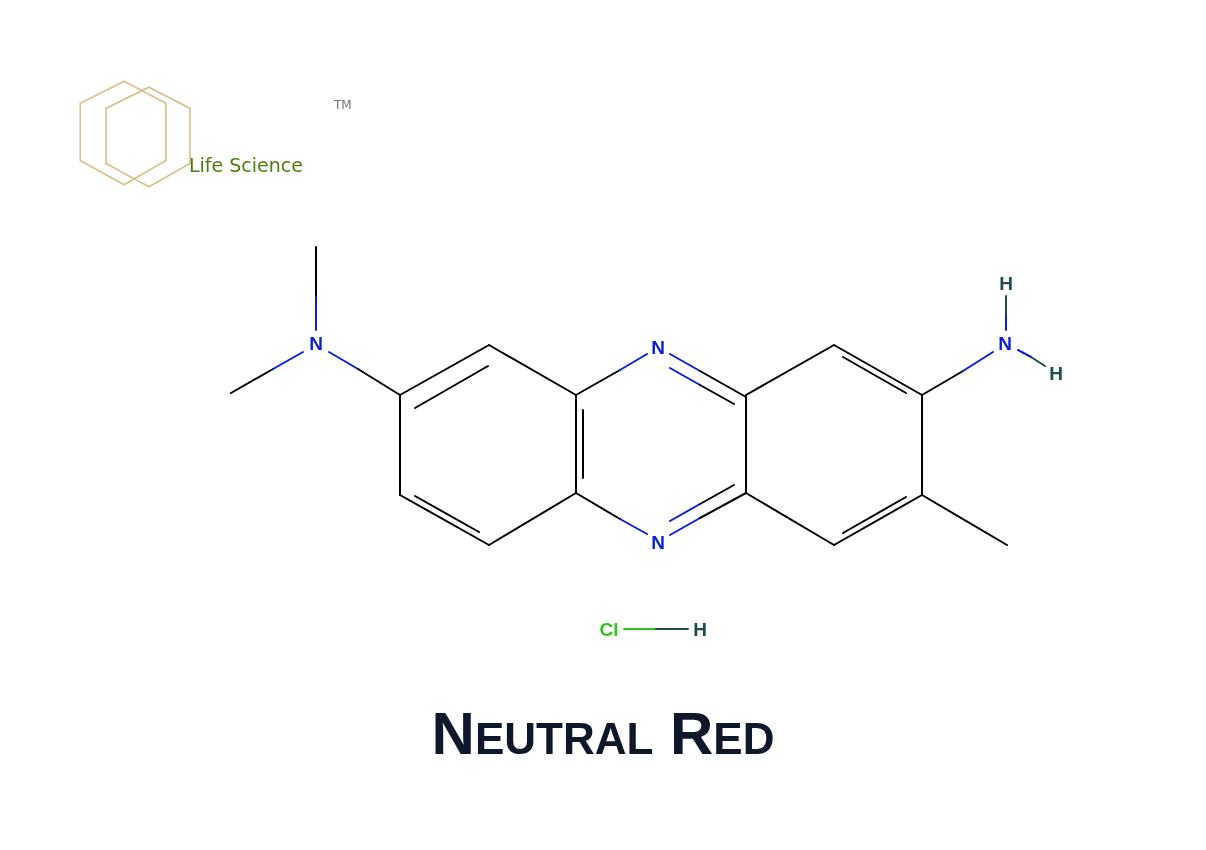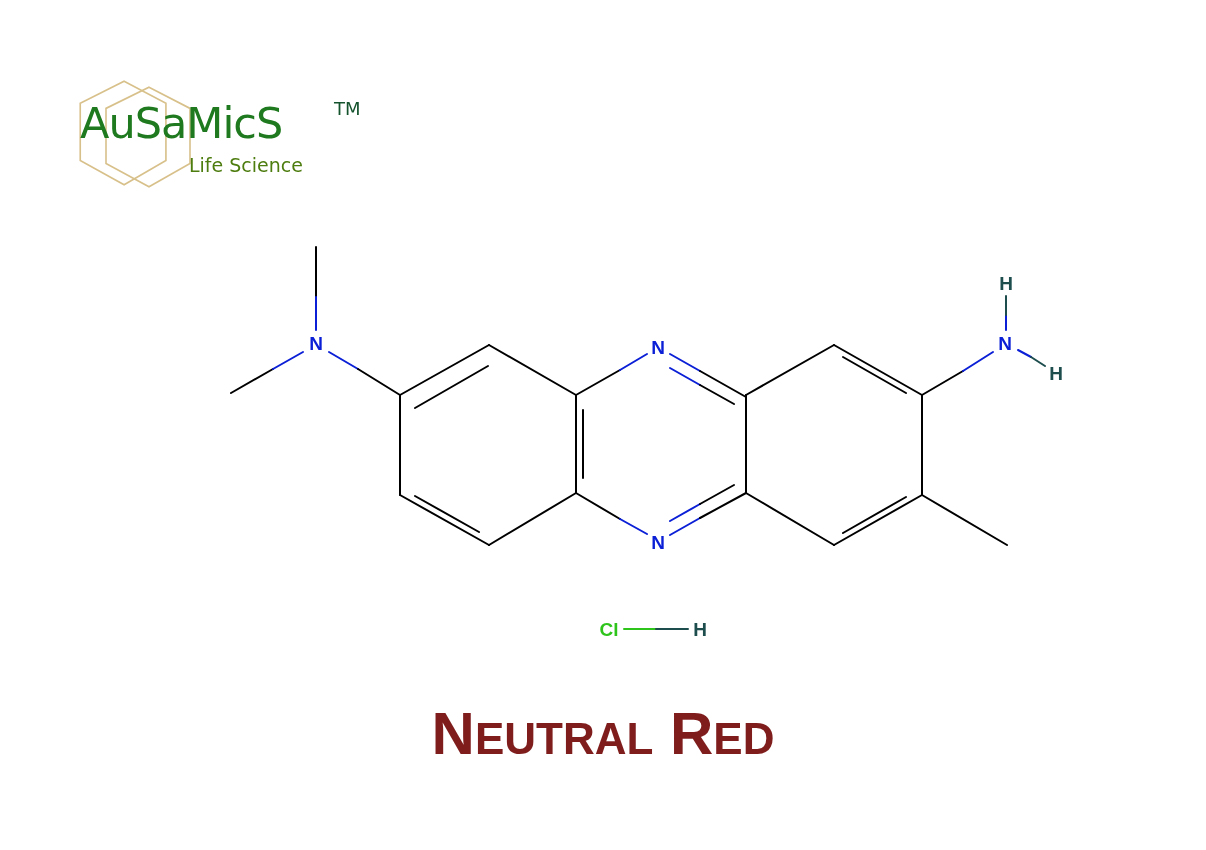--- a/index.html
+++ b/index.html
@@ -1,36 +1,35 @@
 <!DOCTYPE html>
 <html><head>
   <meta charset="utf-8">
   <style>
     html, body { margin: 0; padding: 0; background: #ffffff; }
     body { width: 1206px; height: 850px; position: relative; overflow: hidden; font-family: "Liberation Sans", sans-serif; }
     .logo { position: absolute; left: 74px; top: 74px; width: 290px; height: 130px; }
     .logo-hex { position: absolute; left: 0; top: 0; }
     .logo-name { position: absolute; left: 6px; top: 28px; font-family: "DejaVu Sans", sans-serif; font-size: 43px; color: #1f7a1f; letter-spacing: -1px; line-height: 1; }
-    .logo-tm { position: absolute; left: 260px; top: 24px; font-family: "DejaVu Sans", sans-serif; font-size: 18px; color: #14532d; }
+    .logo-tm { position: absolute; left: 260px; top: 24px; font-family: "DejaVu Sans", sans-serif; font-size: 12px; color: #737373; }
     .logo-sub { position: absolute; left: 115px; top: 80px; font-family: "DejaVu Sans", sans-serif; font-size: 19px; color: #4d7c0f; }
     .structure { position: absolute; left: 0; top: 0; }
     .atom { font-family: "Liberation Sans", sans-serif; font-weight: bold; font-size: 19px; }
-    .title { position: absolute; left: 0; width: 1206px; top: 704px; text-align: center; color: #7f1d1d; font-family: "Liberation Sans", sans-serif; font-weight: bold; font-size: 60px; letter-spacing: 0px; line-height: 1; }
+    .title { position: absolute; left: 0; width: 1206px; top: 704px; text-align: center; color: #0f172a; font-family: "Liberation Sans", sans-serif; font-weight: bold; font-size: 60px; letter-spacing: 0px; line-height: 1; }
     .title .sc { font-size: 44px; }
   </style>
 </head>
 <body>
 
 <div class="logo">
   <svg class="logo-hex" width="140" height="130" viewBox="0 0 140 130">
     <polygon points="40,4 78,4 102,40 102,88 78,124 40,124 4,88 4,40" fill="none" stroke="#d8c08a" stroke-width="1.5" opacity="0"></polygon>
     <polygon points="55,3 96,23 96,75 55,97 12,75 12,23" fill="none" stroke="#d8c08a" stroke-width="1.6" transform="translate(-6,4) scale(1.02,1.1)"></polygon>
     <polygon points="55,3 96,23 96,75 55,97 12,75 12,23" fill="none" stroke="#d8c08a" stroke-width="1.6" transform="translate(20,10) scale(1.0,1.06)"></polygon>
   </svg>
-  <span class="logo-name">AuSaMicS</span>
   <span class="logo-tm">TM</span>
   <span class="logo-sub">Life Science</span>
 </div>
 
 <svg class="structure" width="1206" height="850" viewBox="0 0 1206 850">
   <g stroke="#000" stroke-width="2" fill="none" stroke-linecap="round">
 
     <line x1="316" y1="247" x2="316" y2="297"></line>
     <line x1="316" y1="297" x2="316" y2="330" stroke="#0a1fd6"></line>
     <line x1="231" y1="393" x2="273" y2="369"></line>

